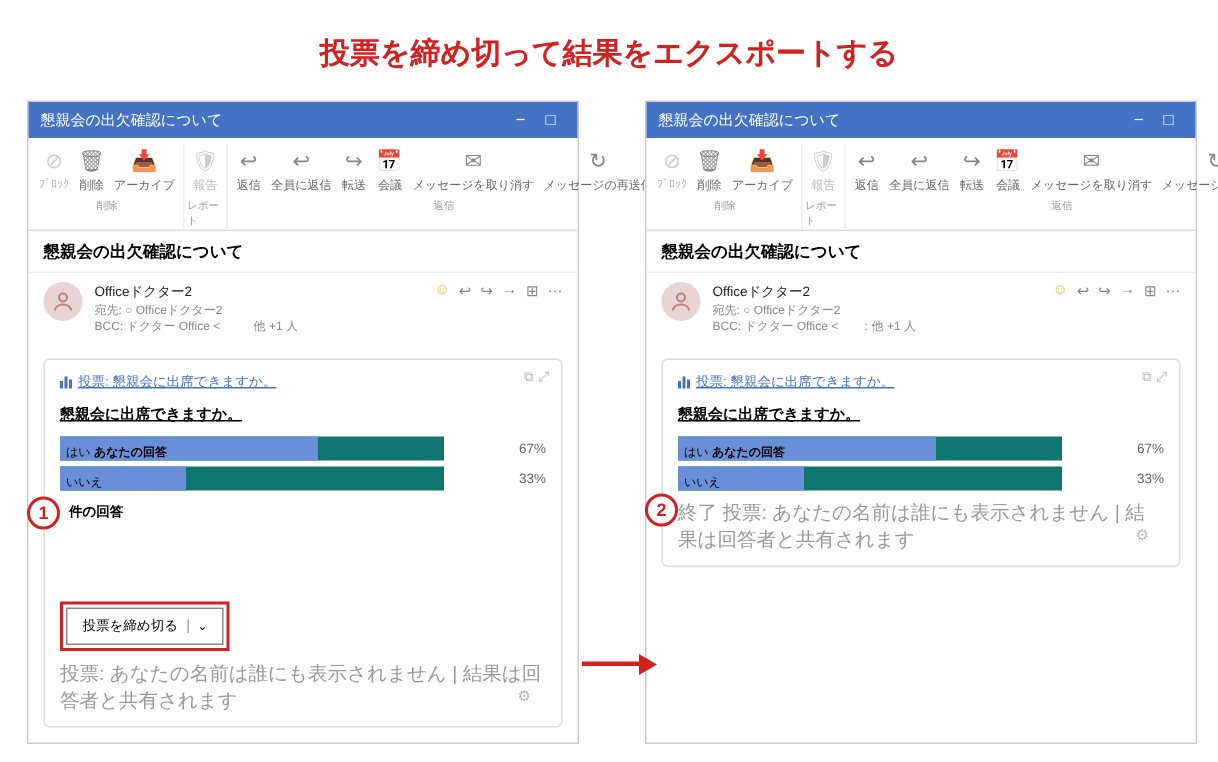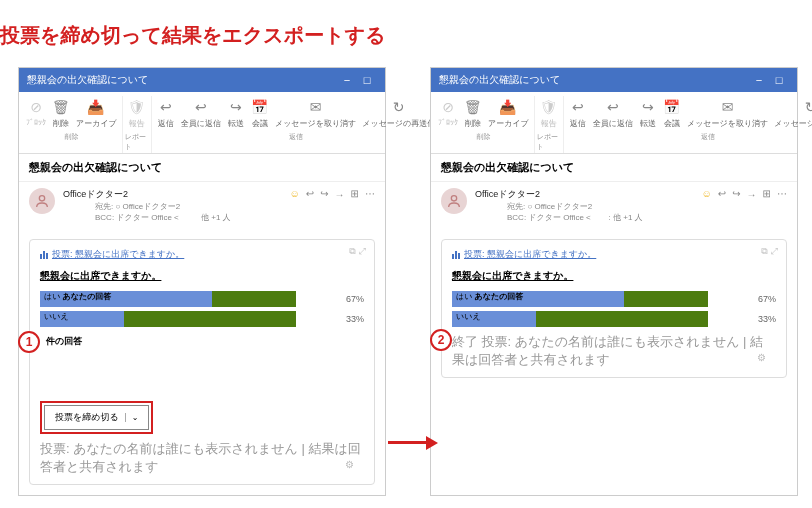--- a/index.html
+++ b/index.html
@@ -1,46 +1,46 @@
 <!DOCTYPE html>
 <html><head>
 <meta charset="utf-8">
 <style>
 * { box-sizing: border-box; margin: 0; padding: 0; }
 body { font-family: "Meiryo", sans-serif; font-size: 10px; background: #fff; width: 812px; height: 508px; position: relative; }
-.page-title { text-align: left; font-size: 20px; font-weight: bold; color: #d32020; padding: 22px 0 18px; }
+.page-title { text-align: center; font-size: 20px; font-weight: bold; color: #d32020; padding: 22px 0 18px; }
 .panels { display: flex; gap: 44px; padding: 0 18px; position: relative; }
 .panel { width: 368px; border: 1px solid #ccc; background: #fff; }
 .titlebar { background: #4472c4; color: #fff; height: 24px; display: flex; align-items: center; padding: 0 8px; font-size: 10px; }
 .titlebar .spacer { flex: 1; }
 .titlebar .wbtn { width: 20px; text-align: center; font-size: 11px; }
 .ribbon { display: flex; border-bottom: 1px solid #ddd; padding: 4px 2px 0; }
 .rbtn { display: flex; flex-direction: column; align-items: center; justify-content: flex-start; font-size: 8px; color: #666; padding: 2px 3px; }
 .rbtn .icn { width: 18px; height: 18px; display: flex; align-items: center; justify-content: center; font-size: 14px; color: #888; }
 .rbtn.dis { color: #bbb; }
 .rbtn.dis .icn { color: #ccc; }
 .rbtn .lbl { margin-top: 2px; white-space: nowrap; }
 .ribgrp { display: flex; flex-direction: column; align-items: center; border-right: 1px solid #eee; padding: 0 2px; }
 .ribgrp .btns { display: flex; }
 .ribgrp .glbl { font-size: 7px; color: #999; padding: 1px 0; }
 .subject { font-weight: bold; font-size: 11px; padding: 6px 10px; border-bottom: 1px solid #eee; }
 .header { padding: 6px 10px; position: relative; }
 .avatar { width: 26px; height: 26px; border-radius: 50%; background: #e8d4d4; display: inline-flex; align-items: center; justify-content: center; color: #c08080; position: absolute; left: 10px; top: 6px; }
 .hmeta { margin-left: 34px; font-size: 9px; color: #444; }
 .hmeta .from { color: #222; }
-.hmeta .to, .hmeta .bcc { color: #888; font-size: 8px; margin-left: 32px; }
+.hmeta .to, .hmeta .bcc { color: #888; font-size: 8px; }
 .hacts { position: absolute; right: 10px; top: 6px; display: flex; gap: 6px; color: #888; font-size: 10px; }
 .hacts span { cursor: default; }
 .pollbox { margin: 10px; border: 1px solid #ddd; border-radius: 4px; padding: 8px 10px; position: relative; }
 .polllink { color: #4472c4; font-size: 9px; text-decoration: underline; display: flex; align-items: center; gap: 4px; }
 .polllink .bar-icn { display: inline-flex; gap: 1px; align-items: flex-end; }
 .polllink .bar-icn i { width: 2px; background: #4472c4; display: inline-block; }
 .pollq { font-weight: bold; font-size: 10px; margin: 8px 0; text-decoration: underline; }
 .pollopt { display: flex; align-items: center; font-size: 9px; margin-bottom: 4px; position: relative; }
-.optbar { height: 16px; background: #4d7c0f; flex: 1; position: relative; margin-right: 42px; display: flex; align-items: flex-start; }
+.optbar { height: 16px; background: #0f766e; flex: 1; position: relative; margin-right: 42px; display: flex; align-items: flex-end; }
 .optbar .fill { position: absolute; left: 0; top: 0; height: 100%; background: #6a8fd8; }
 .optbar .txt { position: relative; z-index: 1; padding-left: 4px; font-size: 8px; }
 .optbar .you { font-weight: bold; color: #000; }
 .pct { width: 26px; text-align: right; font-size: 9px; color: #666; }
 .respcount { font-size: 9px; font-weight: bold; margin: 8px 0 6px; }
 .actionbtn { border: 1px solid #888; padding: 5px 10px; font-size: 9px; display: inline-flex; align-items: center; gap: 4px; }
 .actionbtn .chev { font-size: 8px; border-left: 1px solid #aaa; padding-left: 6px; margin-left: 2px; }
 .note { font-size: 13px; color: #999; margin-top: 6px; }
 .redbox { border: 2px solid #d32020; padding: 2px; display: inline-block; margin-top: 47px; }
 .circle-num { position: absolute; width: 22px; height: 22px; border: 2px solid #d32020; border-radius: 50%; color: #d32020; font-weight: bold; display: flex; align-items: center; justify-content: center; font-size: 12px; background: #fff; }

